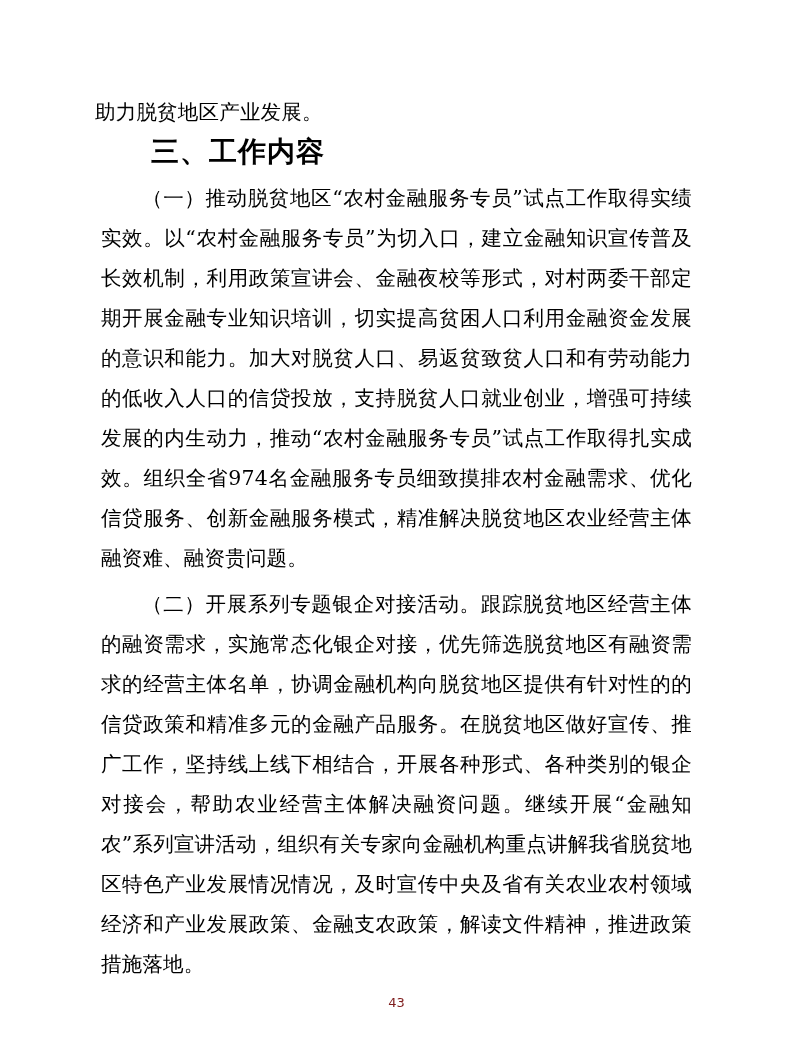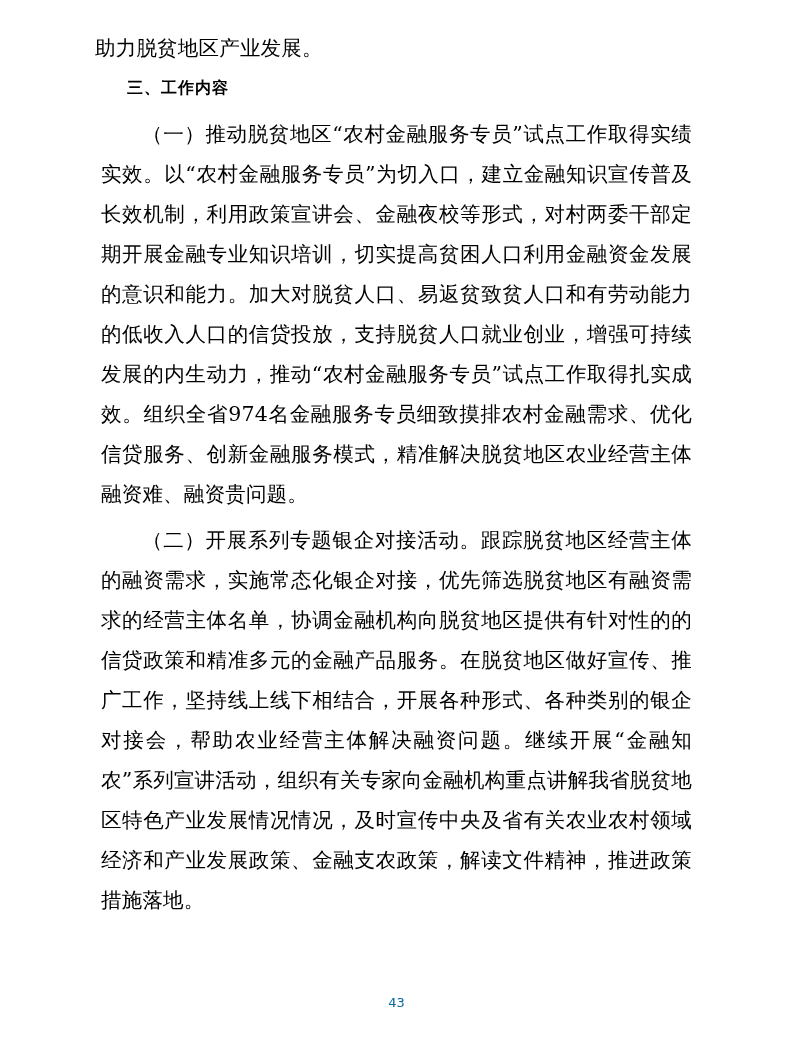--- a/index.html
+++ b/index.html
@@ -15,21 +15,21 @@
     color: #000000;
     overflow: hidden;
   }
   .page {
     position: absolute;
     top: 0;
     left: 0;
     width: 793px;
     height: 1058px;
     box-sizing: border-box;
-    padding: 28px 95px 40px 95px;
+    padding: 92px 95px 40px 95px;
   }
   .body-text {
     font-size: 20.5px;
     line-height: 40px;
     text-align: justify;
     text-justify: inter-ideograph;
     letter-spacing: 0.2px;
   }
   .para {
     margin: 6px;
@@ -37,33 +37,33 @@
   }
   .first-line {
     margin: 0;
     text-indent: 0;
   }
   .heading {
     margin: 0;
     text-indent: 2em;
     font-family: "DejaVu Sans", "Liberation Sans", sans-serif;
     font-weight: bold;
-    font-size: 16px;
+    font-size: 28px;
     line-height: 40px;
     letter-spacing: 1px;
   }
   .page-number {
     position: absolute;
     left: 0;
     right: 0;
     bottom: 48px;
     text-align: center;
     font-family: "DejaVu Sans", "Liberation Sans", sans-serif;
     font-size: 13px;
-    color: #0369a1;
+    color: #7f1d1d;
   }
 </style>
 </head>
 <body>
 
 <div class="page">
   <div class="body-text">
     <p class="first-line">助力脱贫地区产业发展。</p>
     <p class="heading">三、工作内容</p>
     <p class="para">（一）推动脱贫地区“农村金融服务专员”试点工作取得实绩实效。以“农村金融服务专员”为切入口，建立金融知识宣传普及长效机制，利用政策宣讲会、金融夜校等形式，对村两委干部定期开展金融专业知识培训，切实提高贫困人口利用金融资金发展的意识和能力。加大对脱贫人口、易返贫致贫人口和有劳动能力的低收入人口的信贷投放，支持脱贫人口就业创业，增强可持续发展的内生动力，推动“农村金融服务专员”试点工作取得扎实成效。组织全省974名金融服务专员细致摸排农村金融需求、优化信贷服务、创新金融服务模式，精准解决脱贫地区农业经营主体融资难、融资贵问题。</p>

